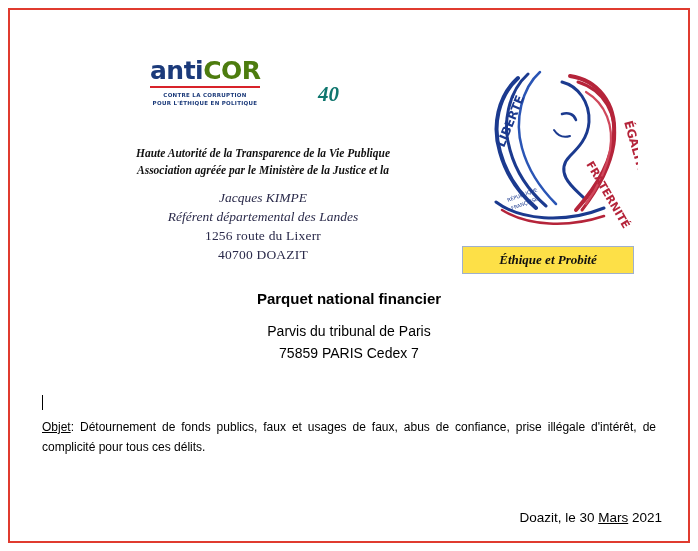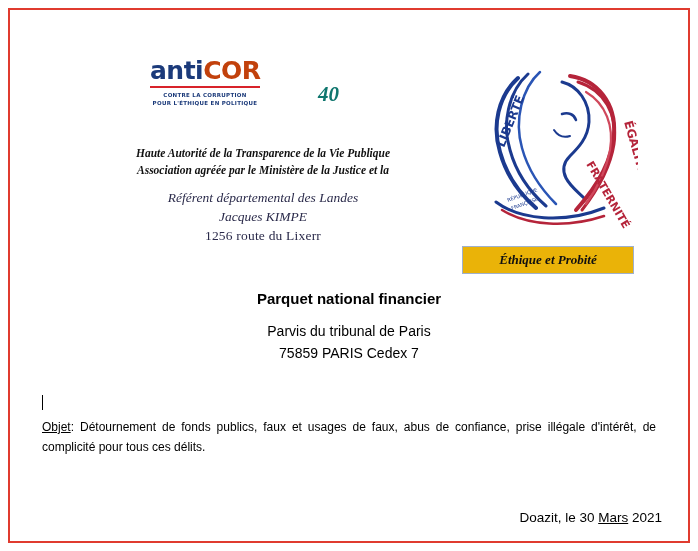--- a/index.html
+++ b/index.html
@@ -51,21 +51,21 @@
     text-align: center;
   }
   .logo-word {
     font-family: "DejaVu Sans", sans-serif;
     font-size: 25px;
     font-weight: bold;
     letter-spacing: -0.5px;
     line-height: 1;
   }
   .logo-anti { color: #1b3a7a; }
-  .logo-cor { color: #c2410c; text-align: center; }
+  .logo-cor { color: #4d7c0f; text-align: center; }
   .logo-rule {
     height: 2px;
     background: #d8232a;
     margin: 3px 0 3px 0;
   }
   .logo-sub {
     font-family: "DejaVu Sans", sans-serif;
     font-size: 5.5px;
     font-weight: bold;
     color: #1b3a7a;
@@ -124,21 +124,21 @@
     width: 180px;
     height: 190px;
   }
   .emblem svg { display: block; }
   .ethique-box {
     position: absolute;
     left: 428px;
     top: 216px;
     width: 172px;
     height: 28px;
-    background: #eab308;
+    background: #fde047;
     border: 1px solid #9fb0cc;
     box-sizing: border-box;
     display: flex;
     align-items: center;
     justify-content: center;
     font-family: "Liberation Serif", serif;
     font-weight: bold;
     font-style: italic;
     font-size: 13px;
     color: #111111;
@@ -213,23 +213,24 @@
       </div>
 
       <div class="dept-number">40</div>
 
       <div class="agrement">
         <div>Haute Autorité de la Transparence de la Vie Publique</div>
         <div>Association agréée par le Ministère de la Justice et la</div>
       </div>
 
       <div class="sender">
+        <div>Jacques KIMPE</div>
         <div>Référent départemental des Landes</div>
-        <div>Jacques KIMPE</div>
         <div class="line-plain">1256 route du Lixerr</div>
+        <div class="line-plain">40700 DOAZIT</div>
       </div>
 
       <div class="emblem">
         <svg width="180" height="190" viewBox="0 0 180 190" xmlns="http://www.w3.org/2000/svg">
           <g fill="none" stroke-linecap="round" stroke-linejoin="round">
 
             <path d="M60 26 C40 44 34 74 42 100 C48 122 62 142 78 156" stroke="#1b3a8f" stroke-width="4"></path>
             <path d="M70 22 C50 40 44 72 52 98 C58 120 72 140 88 154" stroke="#1b3a8f" stroke-width="3"></path>
             <path d="M82 20 C64 36 56 68 64 96 C70 118 84 138 98 152" stroke="#2a55b5" stroke-width="2.5"></path>
 

